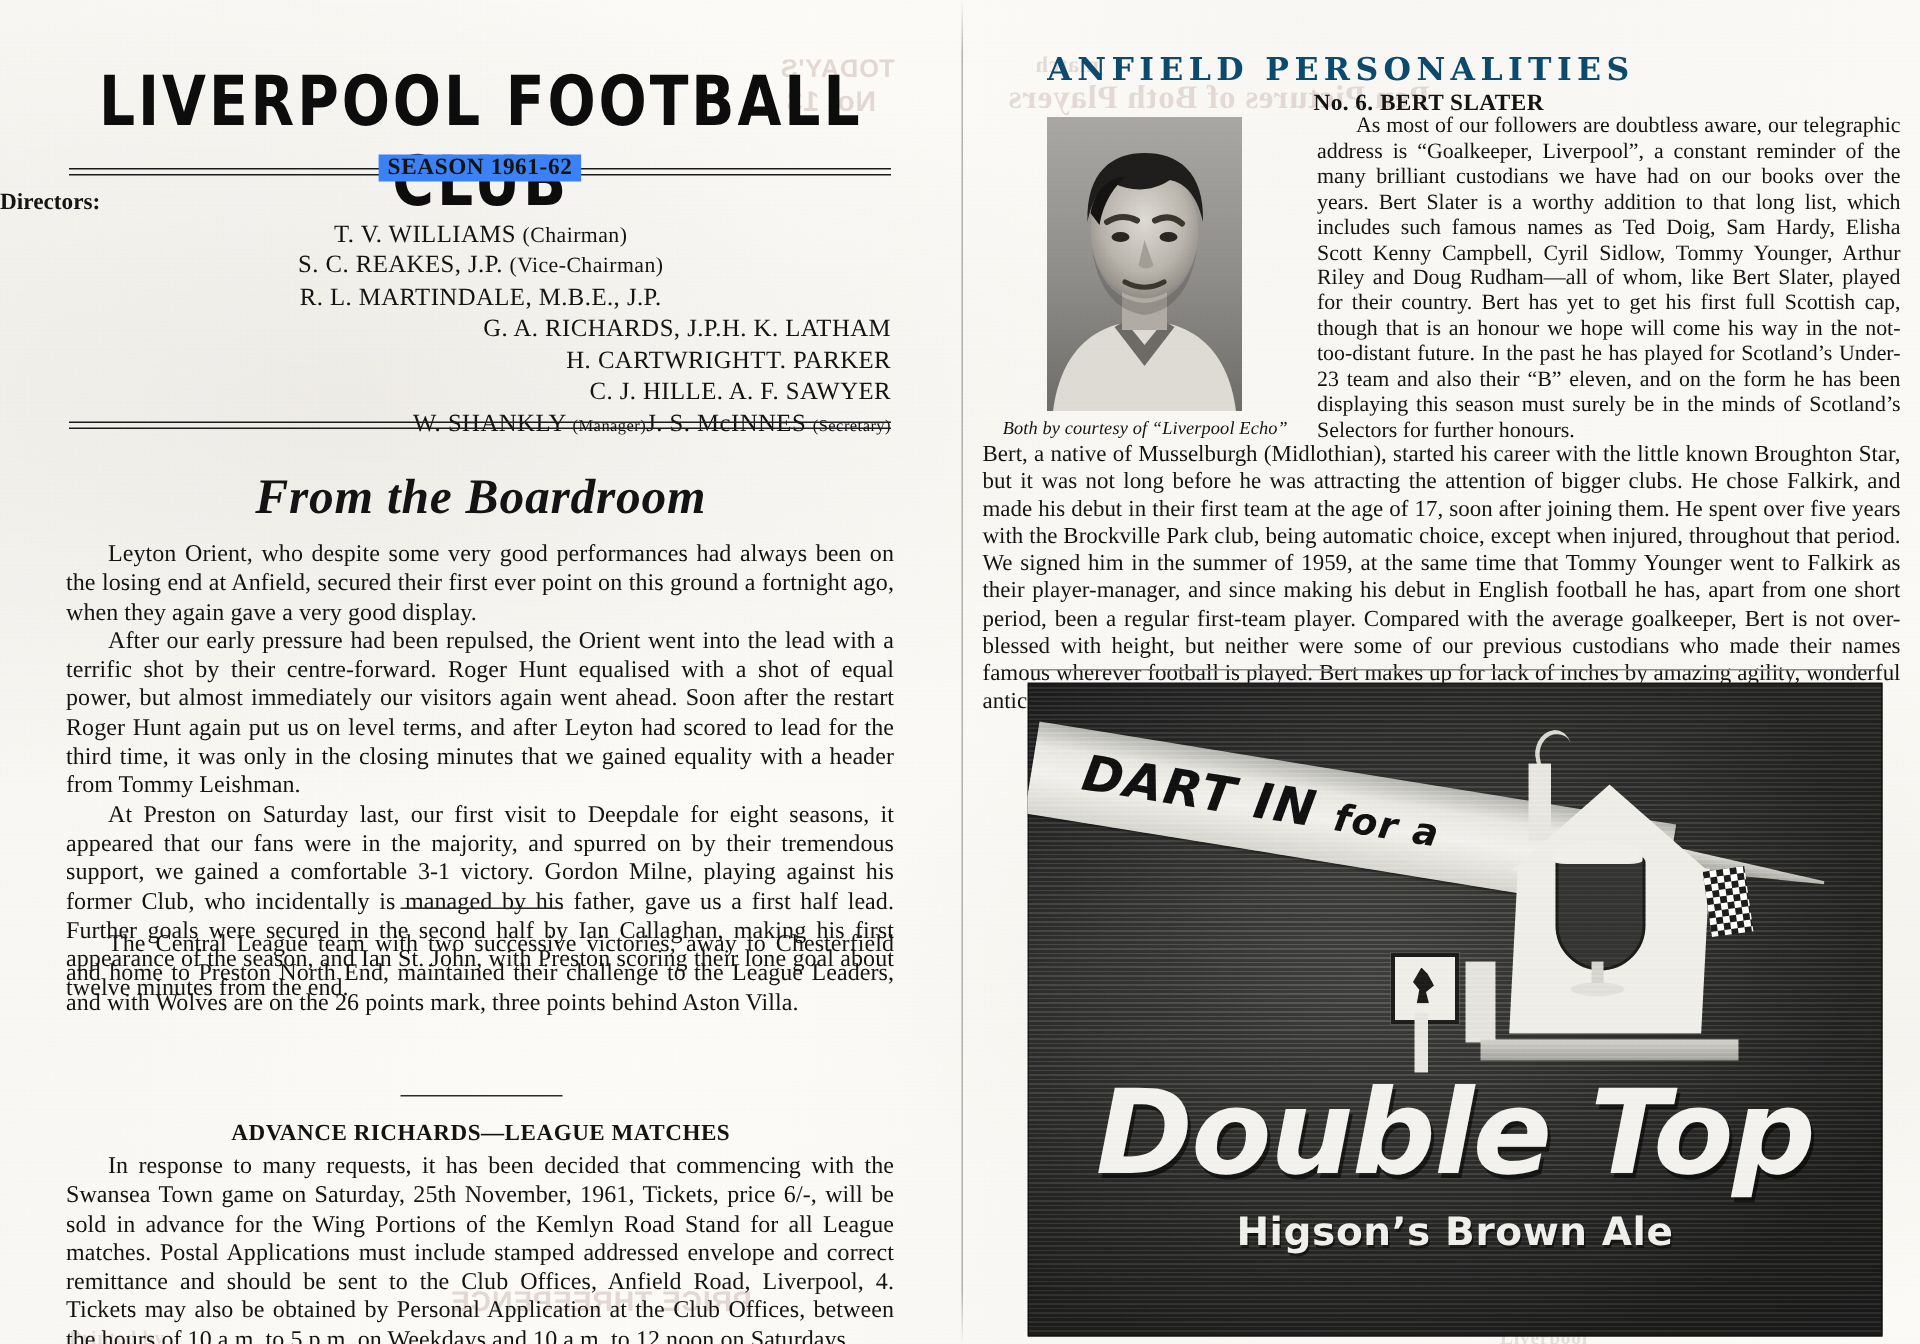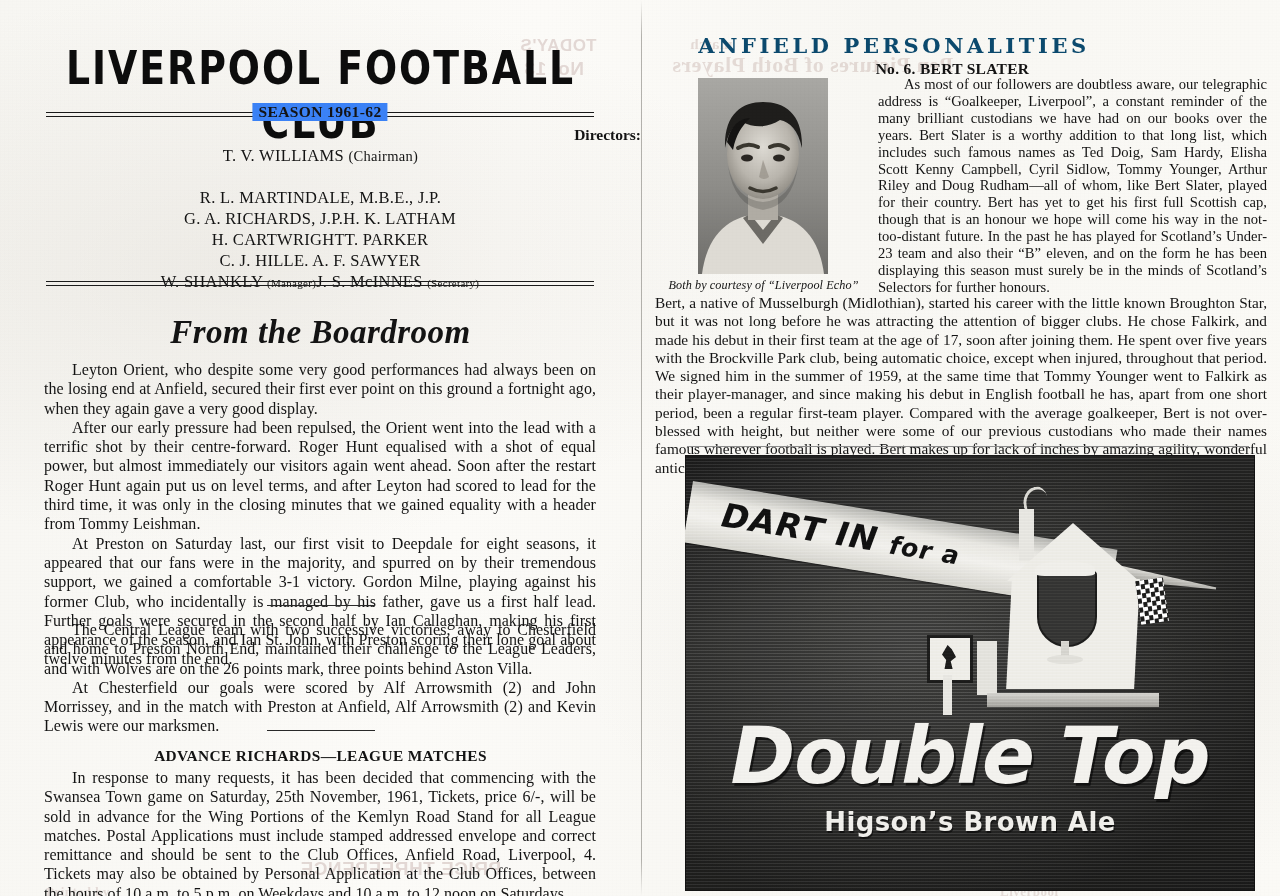--- a/index.html
+++ b/index.html
@@ -104,21 +104,21 @@
     padding: 0 6px;
     font-family: "Liberation Serif", serif;
     font-weight: bold;
     font-size: 15.5px;
     letter-spacing: .4px;
     white-space: nowrap;
   }
   .directors-label {
     position: absolute;
     top: 110px; left: 0; width: 641px;
-    text-align: right;
+    text-align: left;
     font-weight: bold;
     font-size: 15.5px;
   }
   .dir-centered {
     position: absolute; left: 0; width: 641px;
     text-align: center;
     font-size: 16.5px;
     letter-spacing: .3px;
   }
   .dir-centered .sm { font-size: 14.5px; }
@@ -128,21 +128,21 @@
 
   .dir-cols {
     position: absolute;
     top: 193px; left: 46px;
     width: 548px;
     font-size: 16.5px;
     letter-spacing: .3px;
   }
   .dir-row {
     display: flex;
-    justify-content: center;
+    justify-content: flex-end;
     align-items: baseline;
     height: 21px;
   }
   .dir-row .rt { text-align: right; }
   .dir-row .sm { font-size: 11px; }
 
   .rule-double {
     position: absolute;
     left: 46px; width: 548px; height: 6px;
   }
@@ -486,20 +486,24 @@
       <div class="ln a"></div>
       <div class="ln b"></div>
       <div class="lbl">SEASON 1961-62</div>
     </div>
 
     <div class="directors-label">Directors:</div>
 
     <div class="dir-centered dir-r1">
       <span>T. V. WILLIAMS</span>
       <span class="sm">(Chairman)</span>
+    </div>
+    <div class="dir-centered dir-r2">
+      <span>S. C. REAKES, J.P.</span>
+      <span class="sm">(Vice-Chairman)</span>
     </div>
     <div class="dir-centered dir-r3">
       <span>R. L. MARTINDALE, M.B.E., J.P.</span>
     </div>
 
     <div class="dir-cols">
       <div class="dir-row">
         <span>G. A. RICHARDS, J.P.</span>
         <span class="rt">H. K. LATHAM</span>
       </div>
@@ -527,21 +531,20 @@
     <div class="body-col bc1">
       <p>Leyton Orient, who despite some very good performances had always been on the losing end at Anfield, secured their first ever point on this ground a fortnight ago, when they again gave a very good display.</p>
       <p>After our early pressure had been repulsed, the Orient went into the lead with a terrific shot by their centre-forward. Roger Hunt equalised with a shot of equal power, but almost immediately our visitors again went ahead. Soon after the restart Roger Hunt again put us on level terms, and after Leyton had scored to lead for the third time, it was only in the closing minutes that we gained equality with a header from Tommy Leishman.</p>
       <p>At Preston on Saturday last, our first visit to Deepdale for eight seasons, it appeared that our fans were in the majority, and spurred on by their tremendous support, we gained a comfortable 3-1 victory. Gordon Milne, playing against his former Club, who incidentally is managed by his father, gave us a first half lead. Further goals were secured in the second half by Ian Callaghan, making his first appearance of the season, and Ian St. John, with Preston scoring their lone goal about twelve minutes from the end.</p>
     </div>
 
     <div class="short-rule sr1"></div>
 
     <div class="body-col bc2">
       <p>The Central League team with two successive victories, away to Chesterfield and home to Preston North End, maintained their challenge to the League Leaders, and with Wolves are on the 26 points mark, three points behind Aston Villa.</p>
-      <p>At Chesterfield our goals were scored by Alf Arrowsmith (2) and John Morrissey, and in the match with Preston at Anfield, Alf Arrowsmith (2) and Kevin Lewis were our marksmen.</p>
     </div>
 
     <div class="short-rule sr2"></div>
 
     <div class="section-head sh-advance">ADVANCE RICHARDS—LEAGUE MATCHES</div>
 
     <div class="body-col bc3">
       <p>In response to many requests, it has been decided that commencing with the Swansea Town game on Saturday, 25th November, 1961, Tickets, price 6/-, will be sold in advance for the Wing Portions of the Kemlyn Road Stand for all League matches. Postal Applications must include stamped addressed envelope and correct remittance and should be sent to the Club Offices, Anfield Road, Liverpool, 4. Tickets may also be obtained by Personal Application at the Club Offices, between the hours of 10 a.m. to 5 p.m. on Weekdays and 10 a.m. to 12 noon on Saturdays.</p>
     </div>
   </div>

